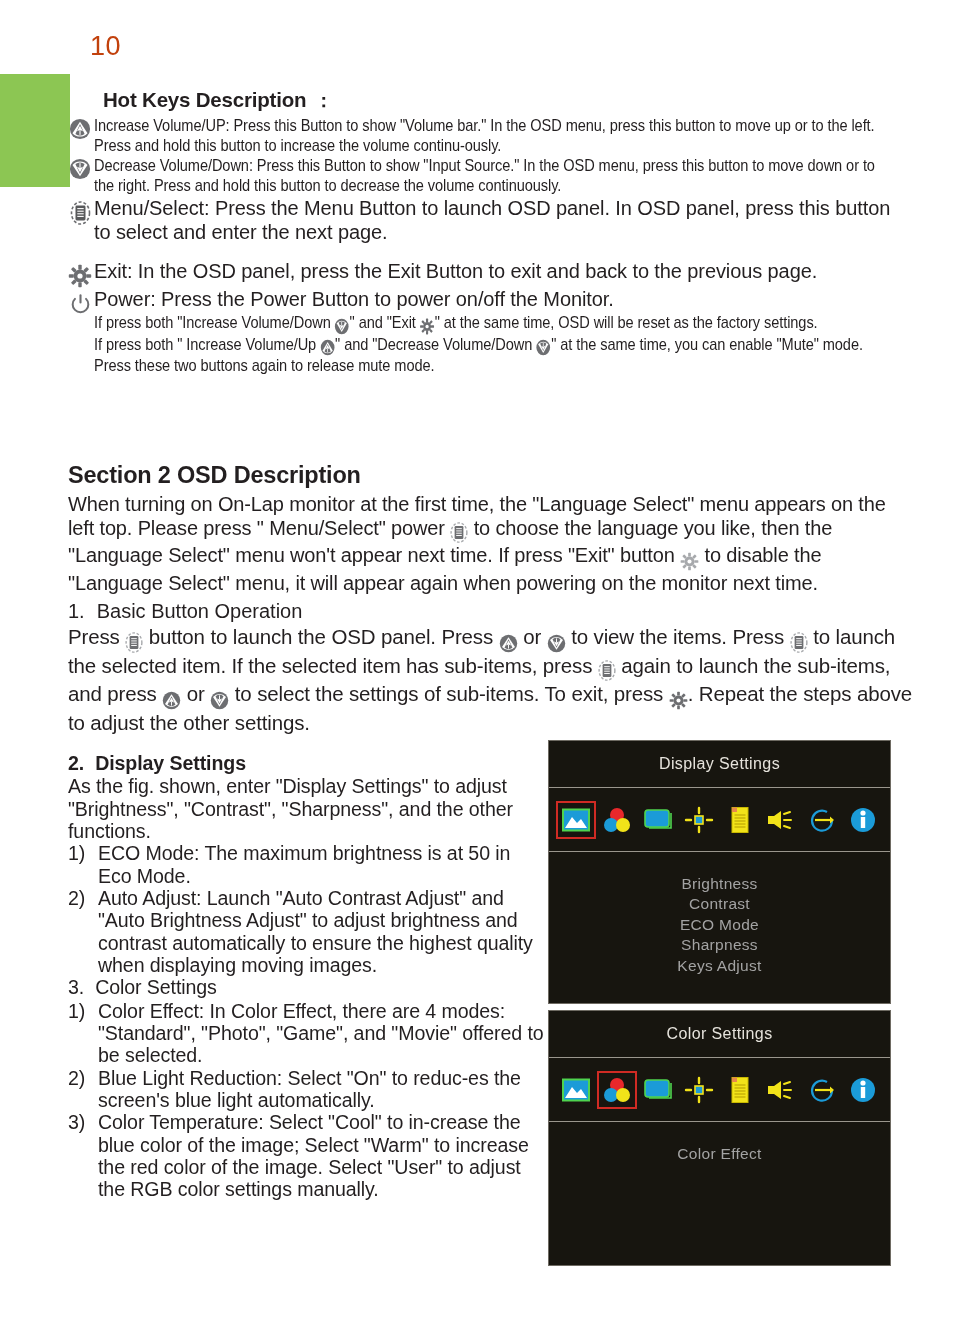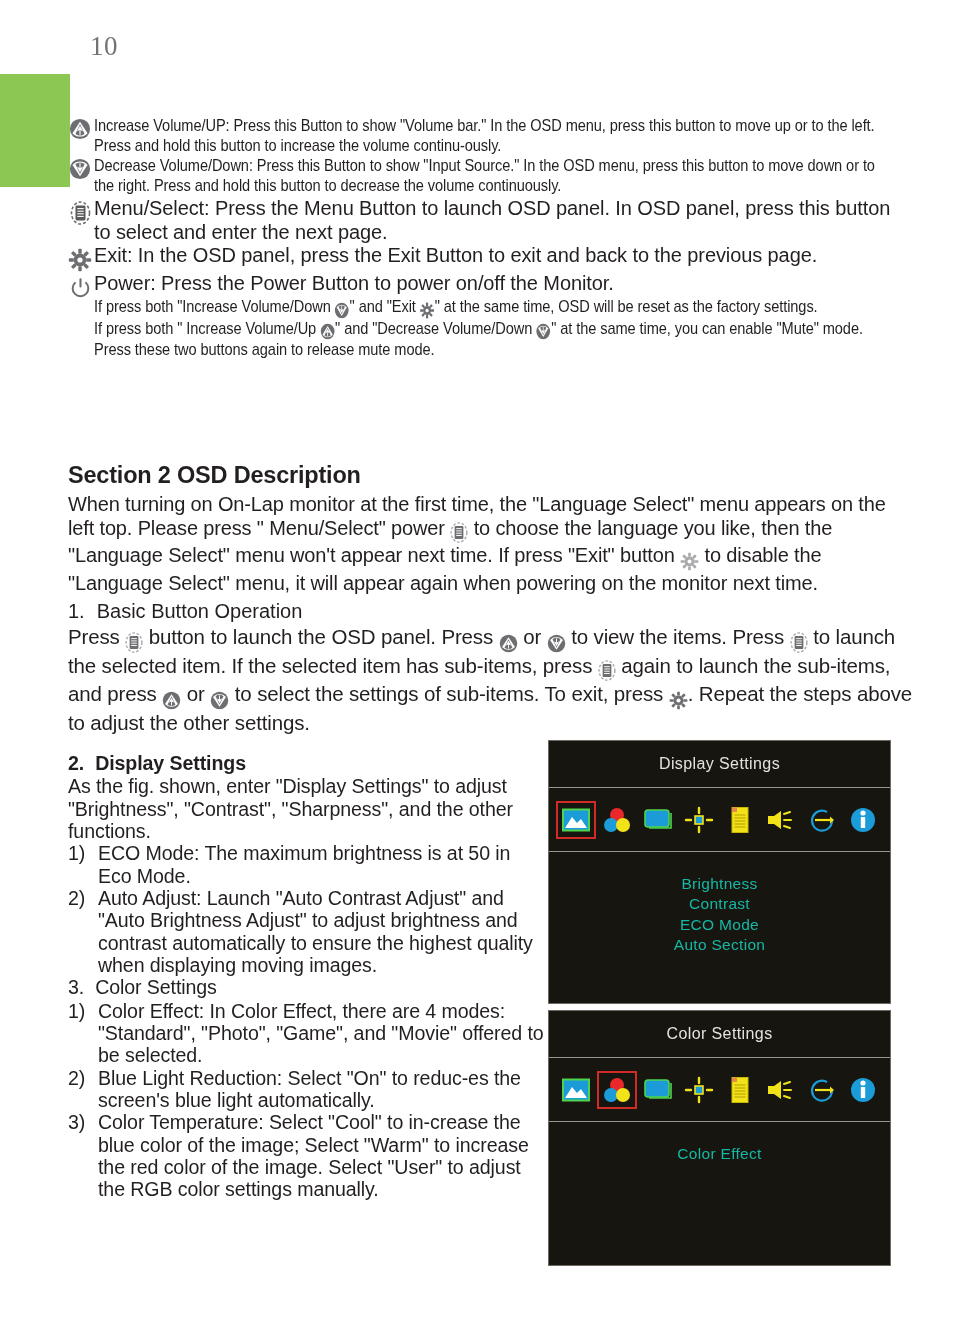--- a/index.html
+++ b/index.html
@@ -29,22 +29,22 @@
     height: 113px;
     background: #8CC653;
   }
   
   .page-number {
     position: absolute;
     left: 90px;
     top: 33px;
     font-size: 27px;
     line-height: 1;
-    color: #737373;
-    font-family: Liberation Serif, serif;
+    color: #c2410c;
+    font-family: Liberation Sans, sans-serif;
     letter-spacing: 0.5px;
   }
   
   .hotkeys-heading {
     position: absolute;
     left: 103px;
     top: 88px;
     font-size: 20.5px;
     font-weight: bold;
     letter-spacing: -0.2px;
@@ -212,35 +212,38 @@
     position: absolute;
     left: -3px;
     top: -2px;
     right: -3px;
     bottom: -2px;
     border: 2px solid #d02b24;
   }
   .osd-items {
     padding-top: 22px;
     text-align: center;
-    color: #14b8a6;
+    color: #a3a3a3;
     font-size: 15.5px;
     line-height: 1.32;
     letter-spacing: 0.3px;
   }
 </style>
 </head>
 <body>
 
 <div class="page">
 
   <div class="green-tab"></div>
 
   <div class="page-number">10</div>
 
+  <div class="hotkeys-heading">
+    <span>Hot Keys Description</span><span class="colon">：</span>
+  </div>
 
   <div class="hk-list">
 
     <div class="hk-row" style="margin-bottom:1px;">
       <div class="hk-ico">
         <span class="ico">
             <svg width="22" height="22" viewBox="0 0 24 24">
           <circle cx="12" cy="12" r="11" fill="#6d6e71"></circle>
           <path d="M12 4.2 L20.2 16.5 A11 11 0 0 1 3.8 16.5 Z" fill="#ffffff"></path>
           <path d="M12 6.6 L17 17.5 A9 9 0 0 1 7 17.5 Z" fill="#6d6e71"></path>
@@ -264,21 +267,21 @@
           <path d="M12 15.6 L8.7 9.5 L12 10.8 L15.3 9.5 Z" fill="#ffffff"></path>
           <rect x="11.4" y="5.6" width="1.2" height="5.2" fill="#ffffff"></rect>
         </svg>
           </span>
       </div>
       <div class="hk-text">
         <div class="narrow">Decrease Volume/Down: Press this Button to show "Input Source." In the OSD menu, press this button to move down or to the right. Press and hold  this button to decrease the volume continuously.</div>
       </div>
     </div>
 
-    <div class="hk-row" style="margin-bottom:0px;">
+    <div class="hk-row" style="margin-bottom:16px;">
       <div class="hk-ico" style="padding-top:4px;">
         <span class="ico">
             <svg width="21" height="24" viewBox="0 0 20 24">
           <ellipse cx="10" cy="12" rx="9" ry="11" fill="none" stroke="#6d6e71" stroke-width="1.6" stroke-dasharray="3 2"></ellipse>
           <rect x="5" y="4.5" width="10" height="15" rx="1.4" fill="#58595b"></rect>
           <g stroke="#ffffff" stroke-width="1.1">
             <line x1="6.8" y1="7.6" x2="13.2" y2="7.6"></line>
             <line x1="6.8" y1="10.2" x2="13.2" y2="10.2"></line>
             <line x1="6.8" y1="12.8" x2="13.2" y2="12.8"></line>
             <line x1="6.8" y1="15.4" x2="13.2" y2="15.4"></line>
@@ -574,21 +577,22 @@
           <circle cx="13" cy="14" r="12" fill="#1b9bd8"></circle>
           <circle cx="13" cy="7" r="2.6" fill="#ffffff"></circle>
           <path d="M10.8 11 L15.2 11 L15.2 22 L10.8 22 Z" fill="#ffffff"></path>
         </svg>
       </div>
     </div>
     <div class="osd-items">
       <div>Brightness</div>
       <div>Contrast</div>
       <div>ECO Mode</div>
-      <div>Auto Section</div>
+      <div>Sharpness</div>
+      <div>Keys Adjust</div>
     </div>
   </div>
 
   <div class="osd" id="osd-color">
     <div class="osd-title">Color  Settings</div>
     <div class="osd-iconbar">
       <div class="osd-icon">
         <svg width="30" height="26" viewBox="0 0 30 26">
           <rect x="2" y="2.5" width="26" height="21" fill="#1b9bd8" stroke="#4fd44f" stroke-width="2"></rect>
           <path d="M4 21 L11 10 L16 16 L20 12 L26 21 Z" fill="#ffffff"></path>

